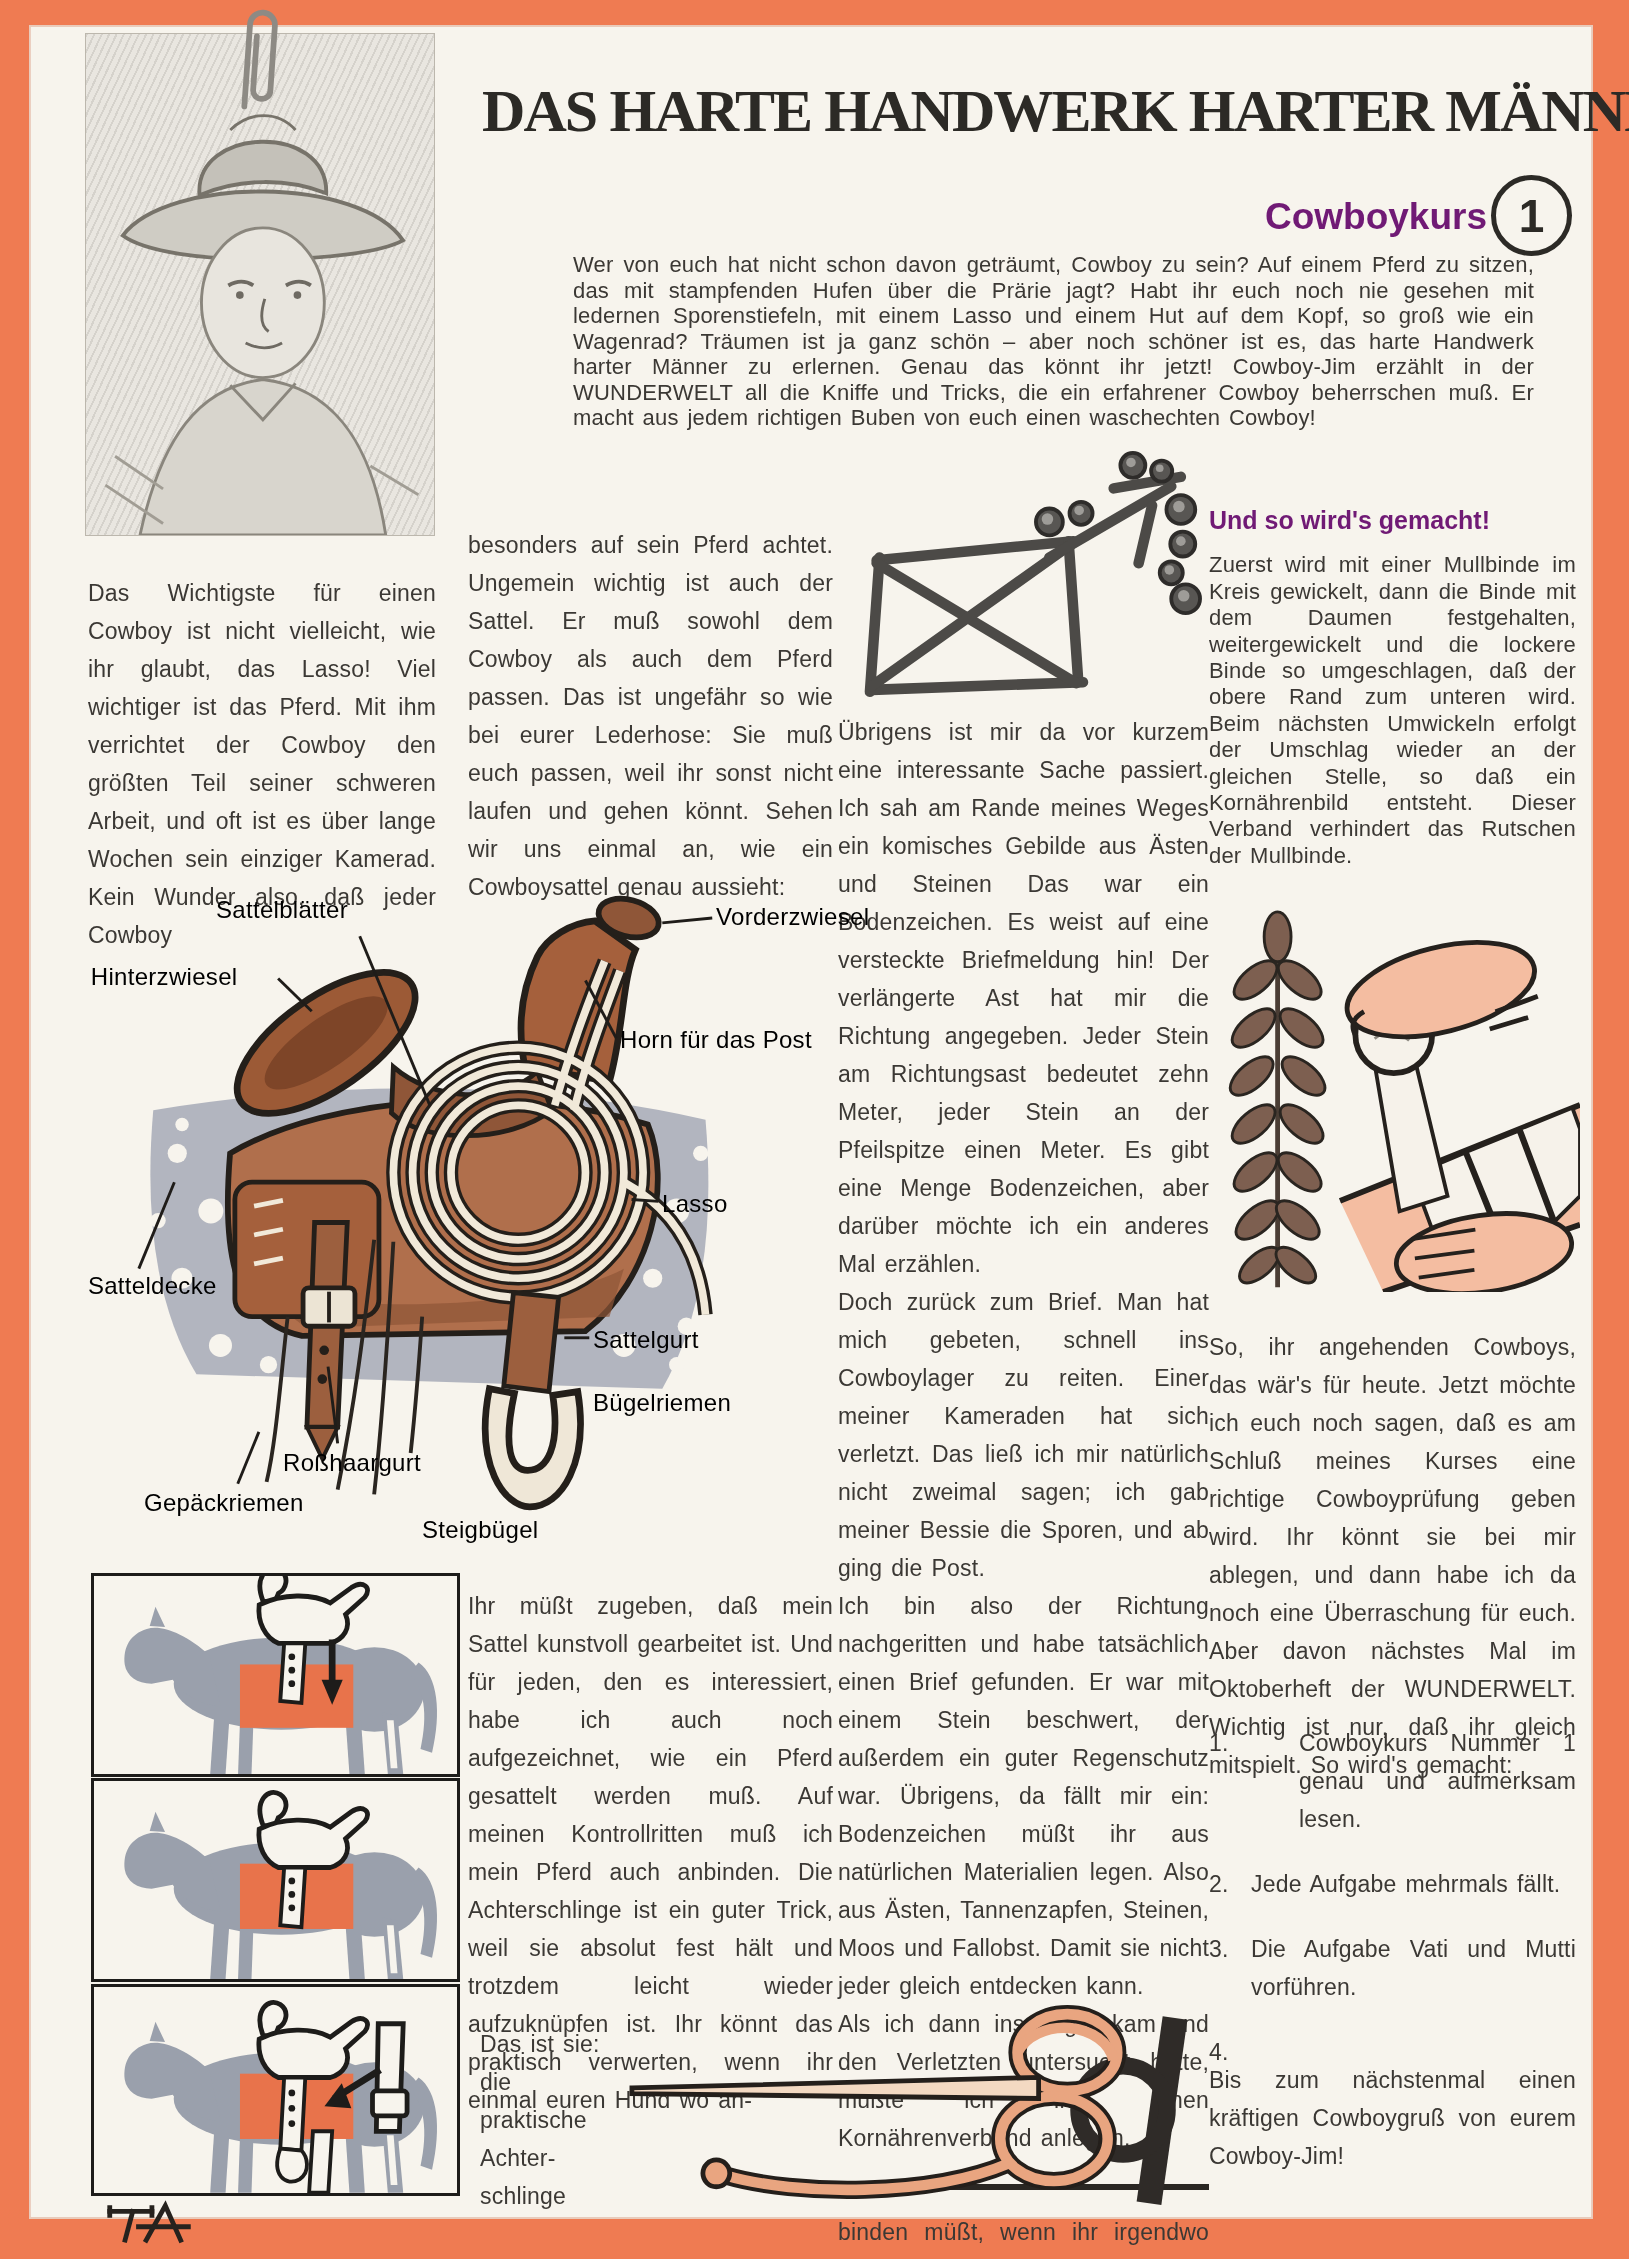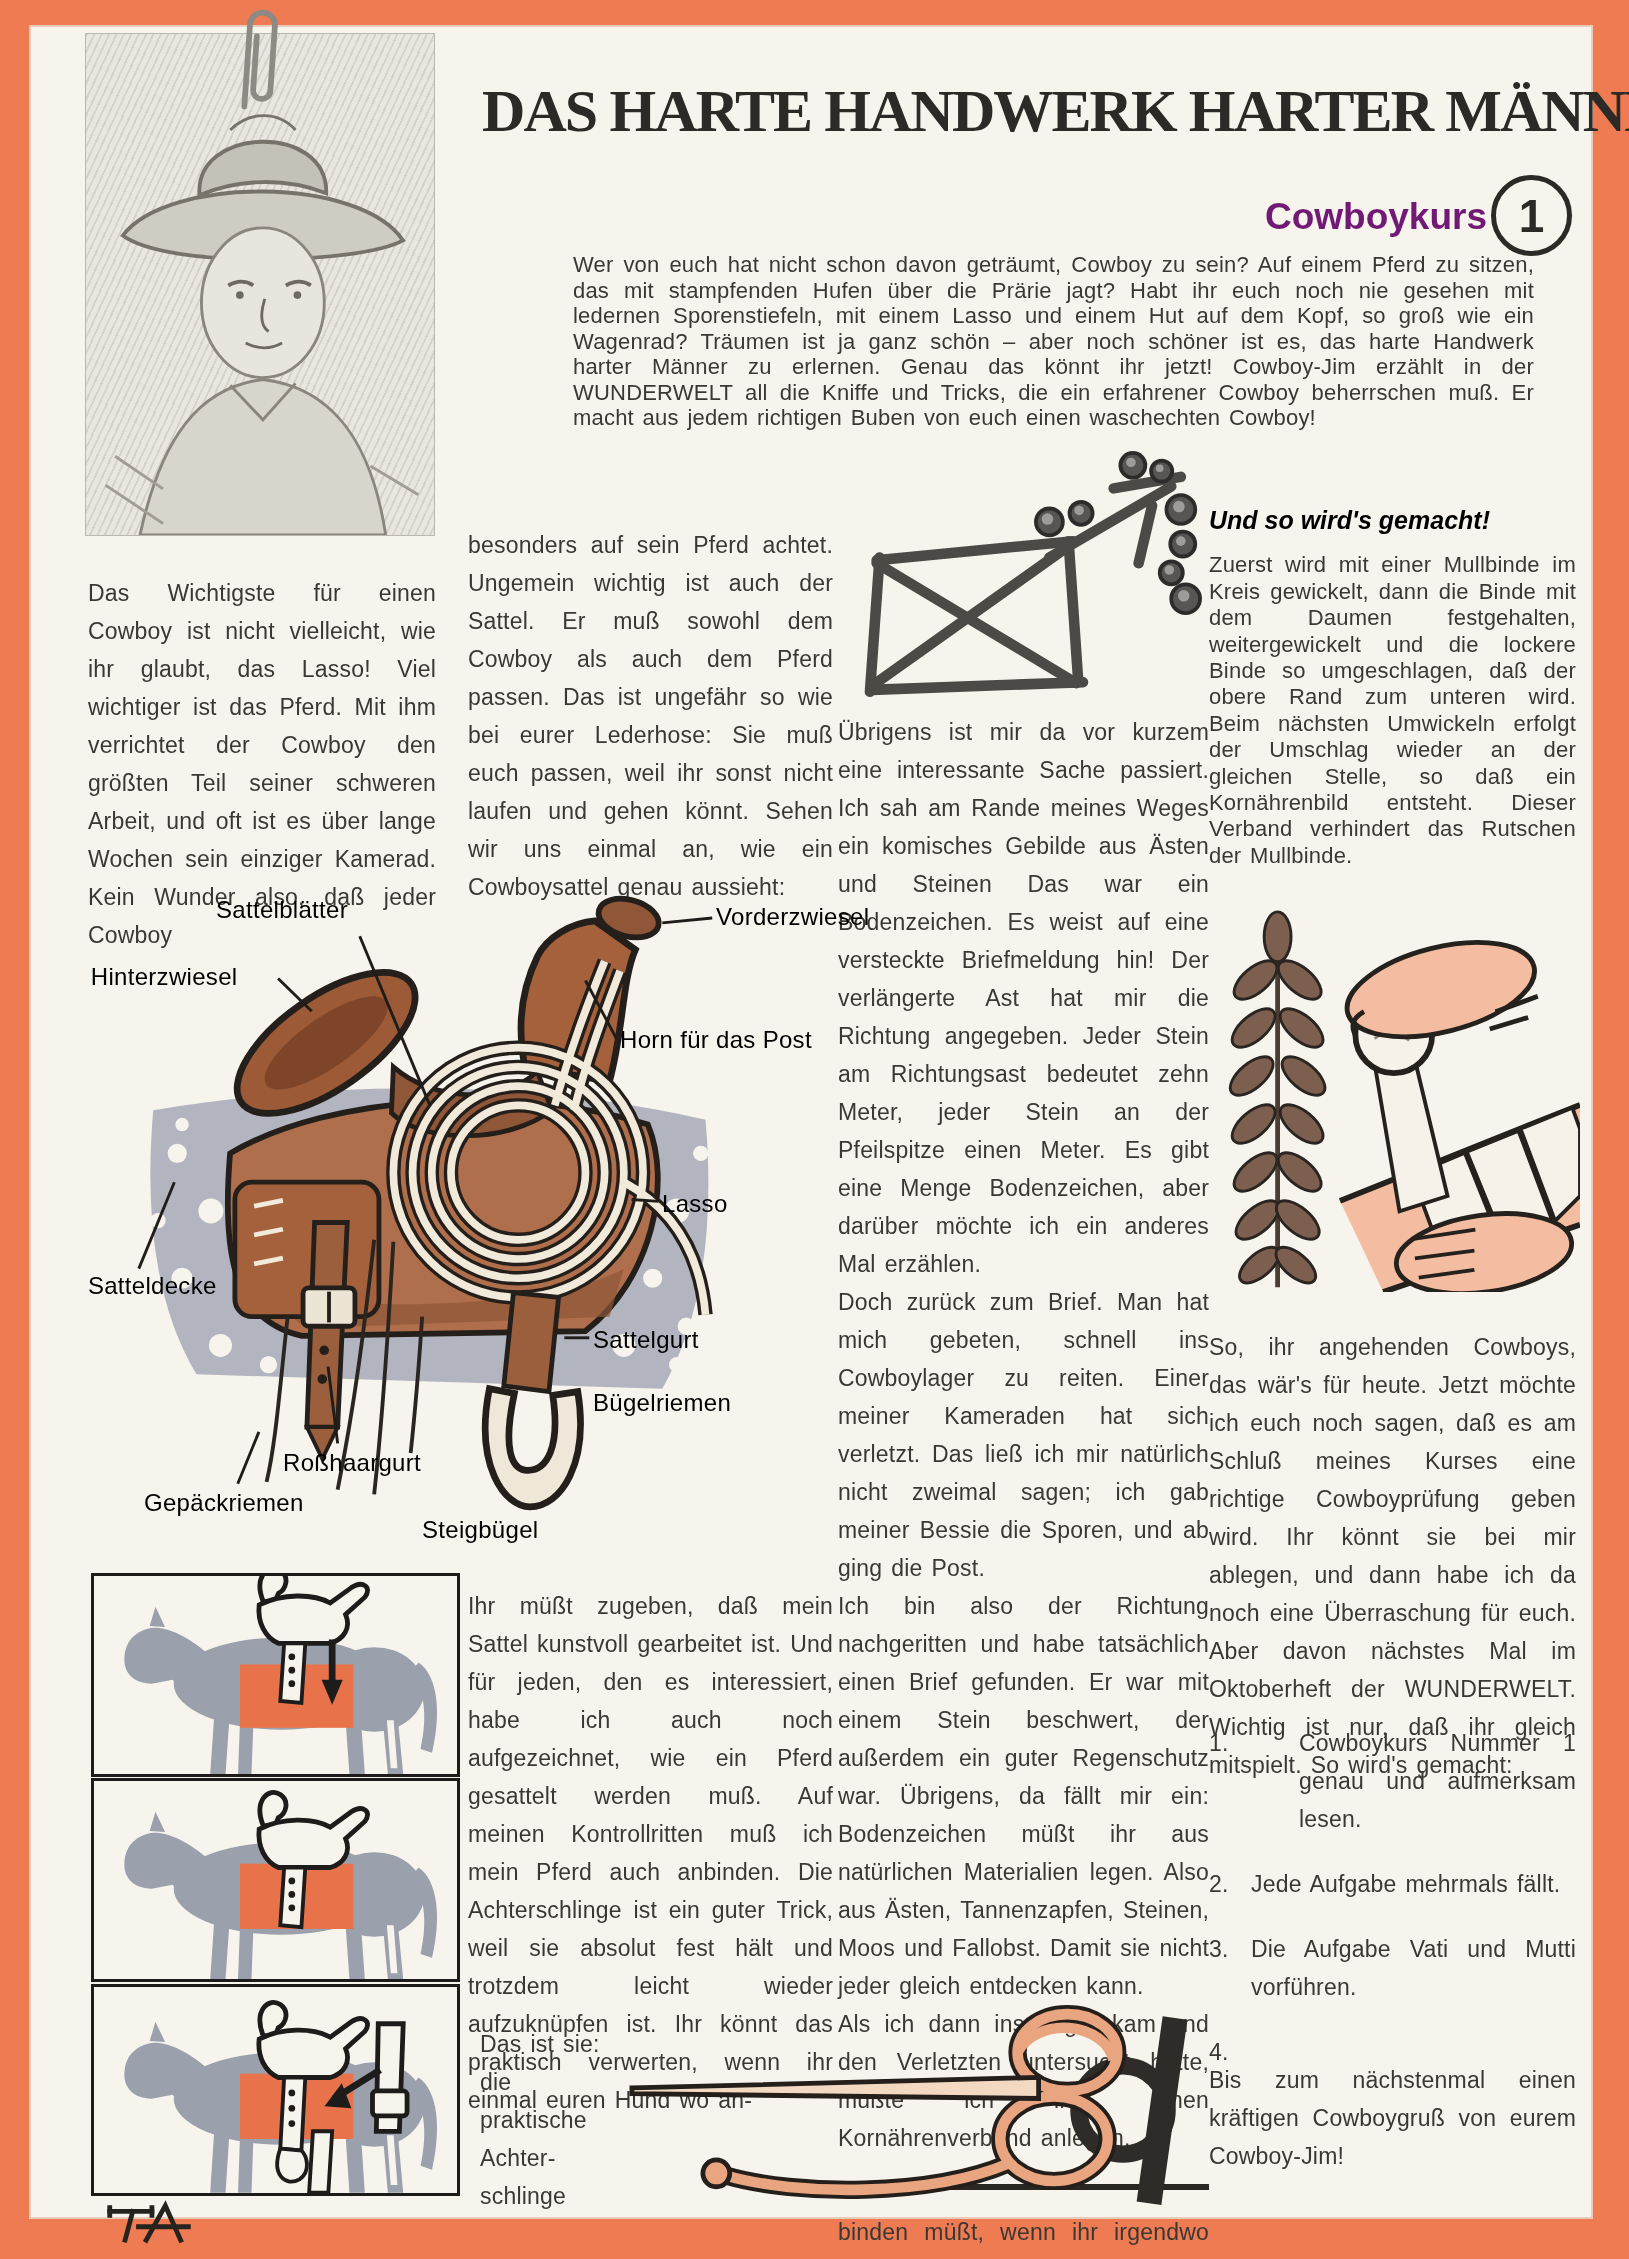--- a/index.html
+++ b/index.html
@@ -23,21 +23,21 @@
     font-family:"Liberation Serif",serif;font-weight:700;
     font-size:60px;letter-spacing:-1.9px;white-space:nowrap;
     color:#2c2a26;transform:scaleY(1.52);transform-origin:top left;
   }
   .kicker{font-size:37px;font-weight:700;color:#701a75;text-align:right;}
   .lesson-circle{
     width:71px;height:71px;border:5.8px solid #2c2a26;border-radius:50%;
     display:flex;align-items:center;justify-content:center;
     font-size:46px;font-weight:700;color:#2c2a26;background:#f7f4ed;
   }
-  .howto-heading{font-size:25px;font-weight:700;color:#000000;margin:0 0 17.3px 0;font-style:italic;}
+  .howto-heading{font-size:25px;font-weight:700;color:#701a75;margin:0 0 17.3px 0;}
   .diagram-label{
     font-size:24px;font-weight:400;color:#000000;white-space:nowrap;
     letter-spacing:0.3px;
   }
   .rule{height:5.8px;background:#2a2723;margin:27px 0 23px 0;}
   .steps{list-style:none;margin:0;padding:0;}
   .steps li{display:flex;margin-bottom:27px;}
   .steps .num{width:42px;flex:0 0 42px;}
   .steps .txt{flex:1;}
   .caption-line{display:block;}

